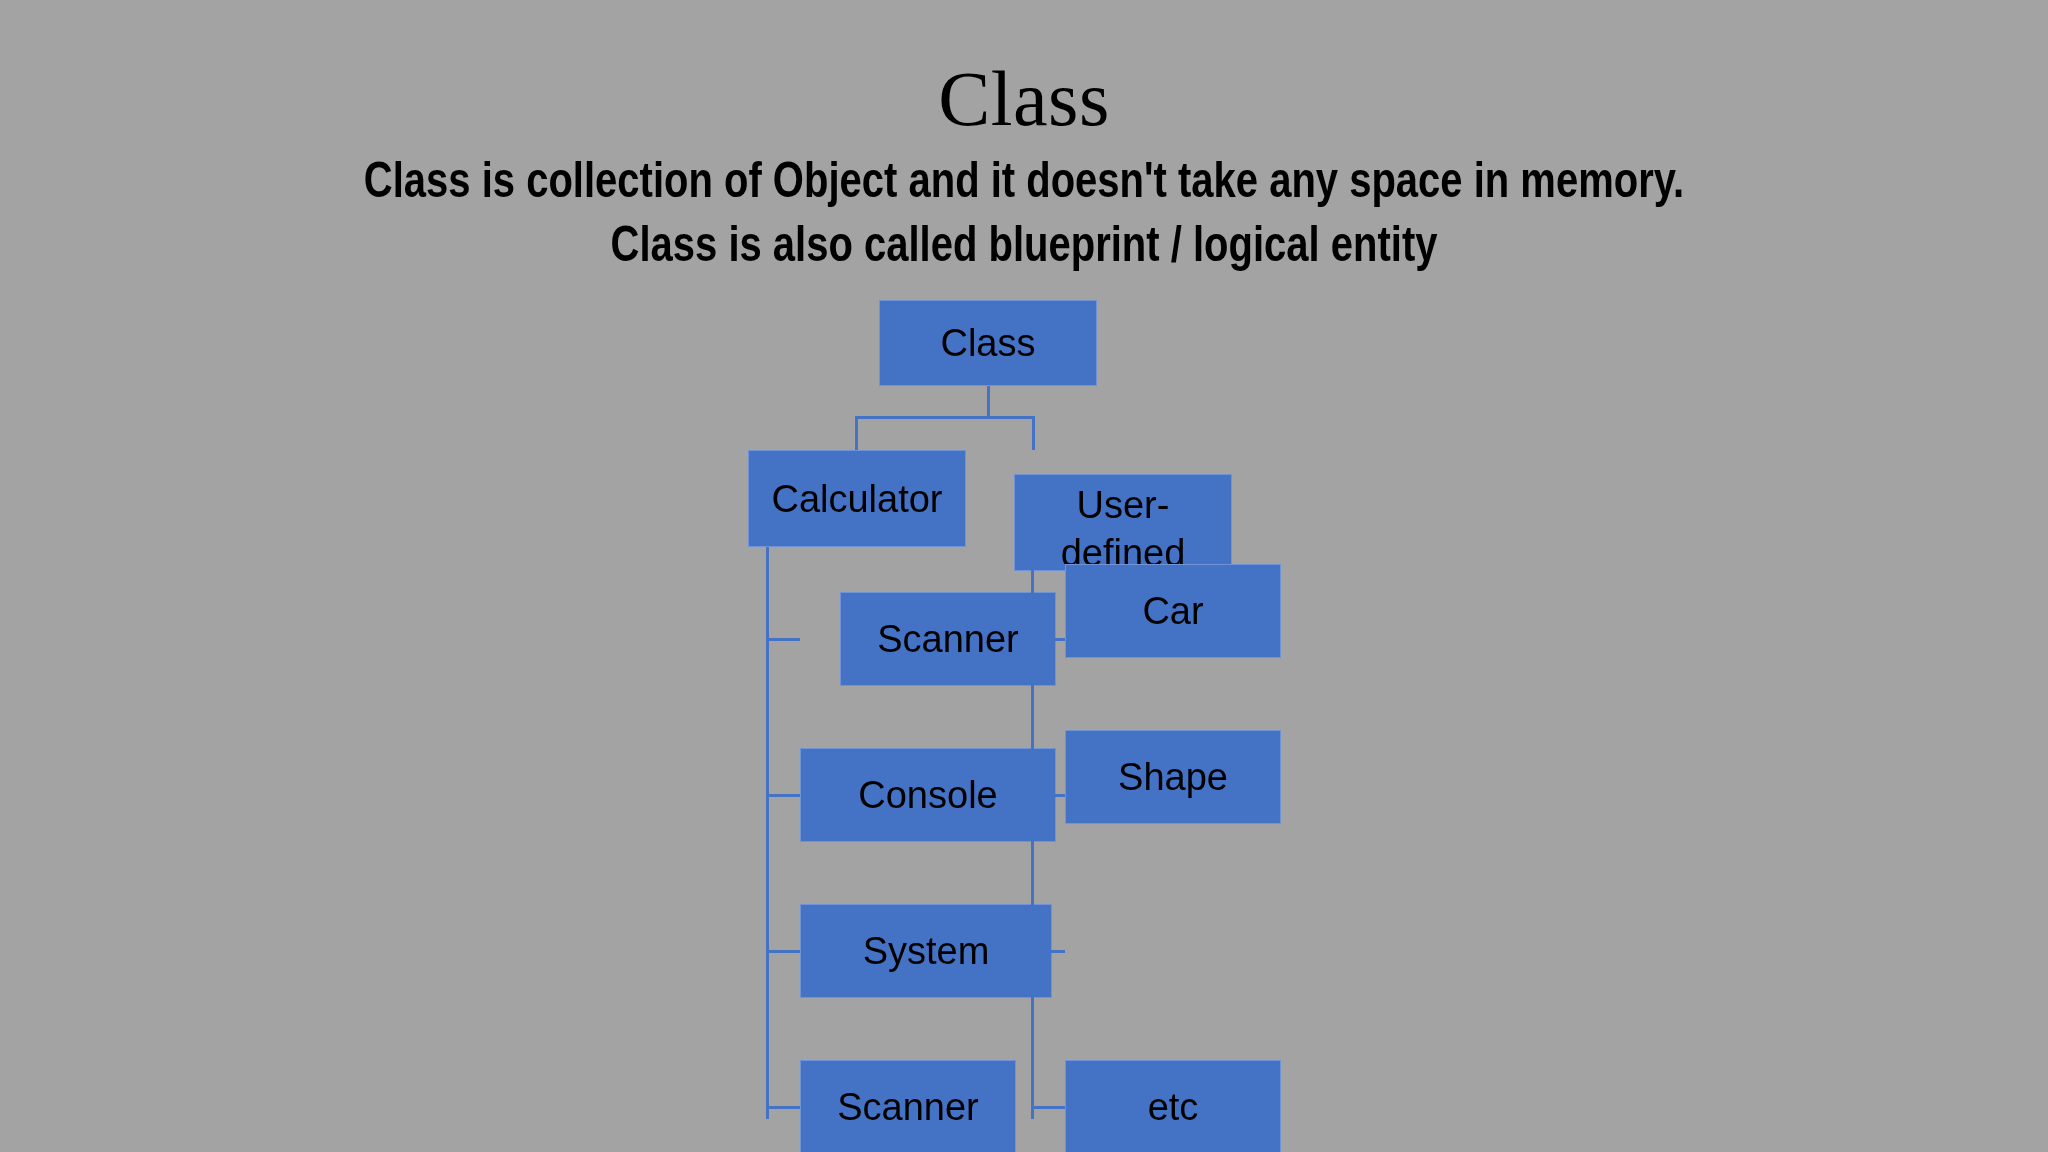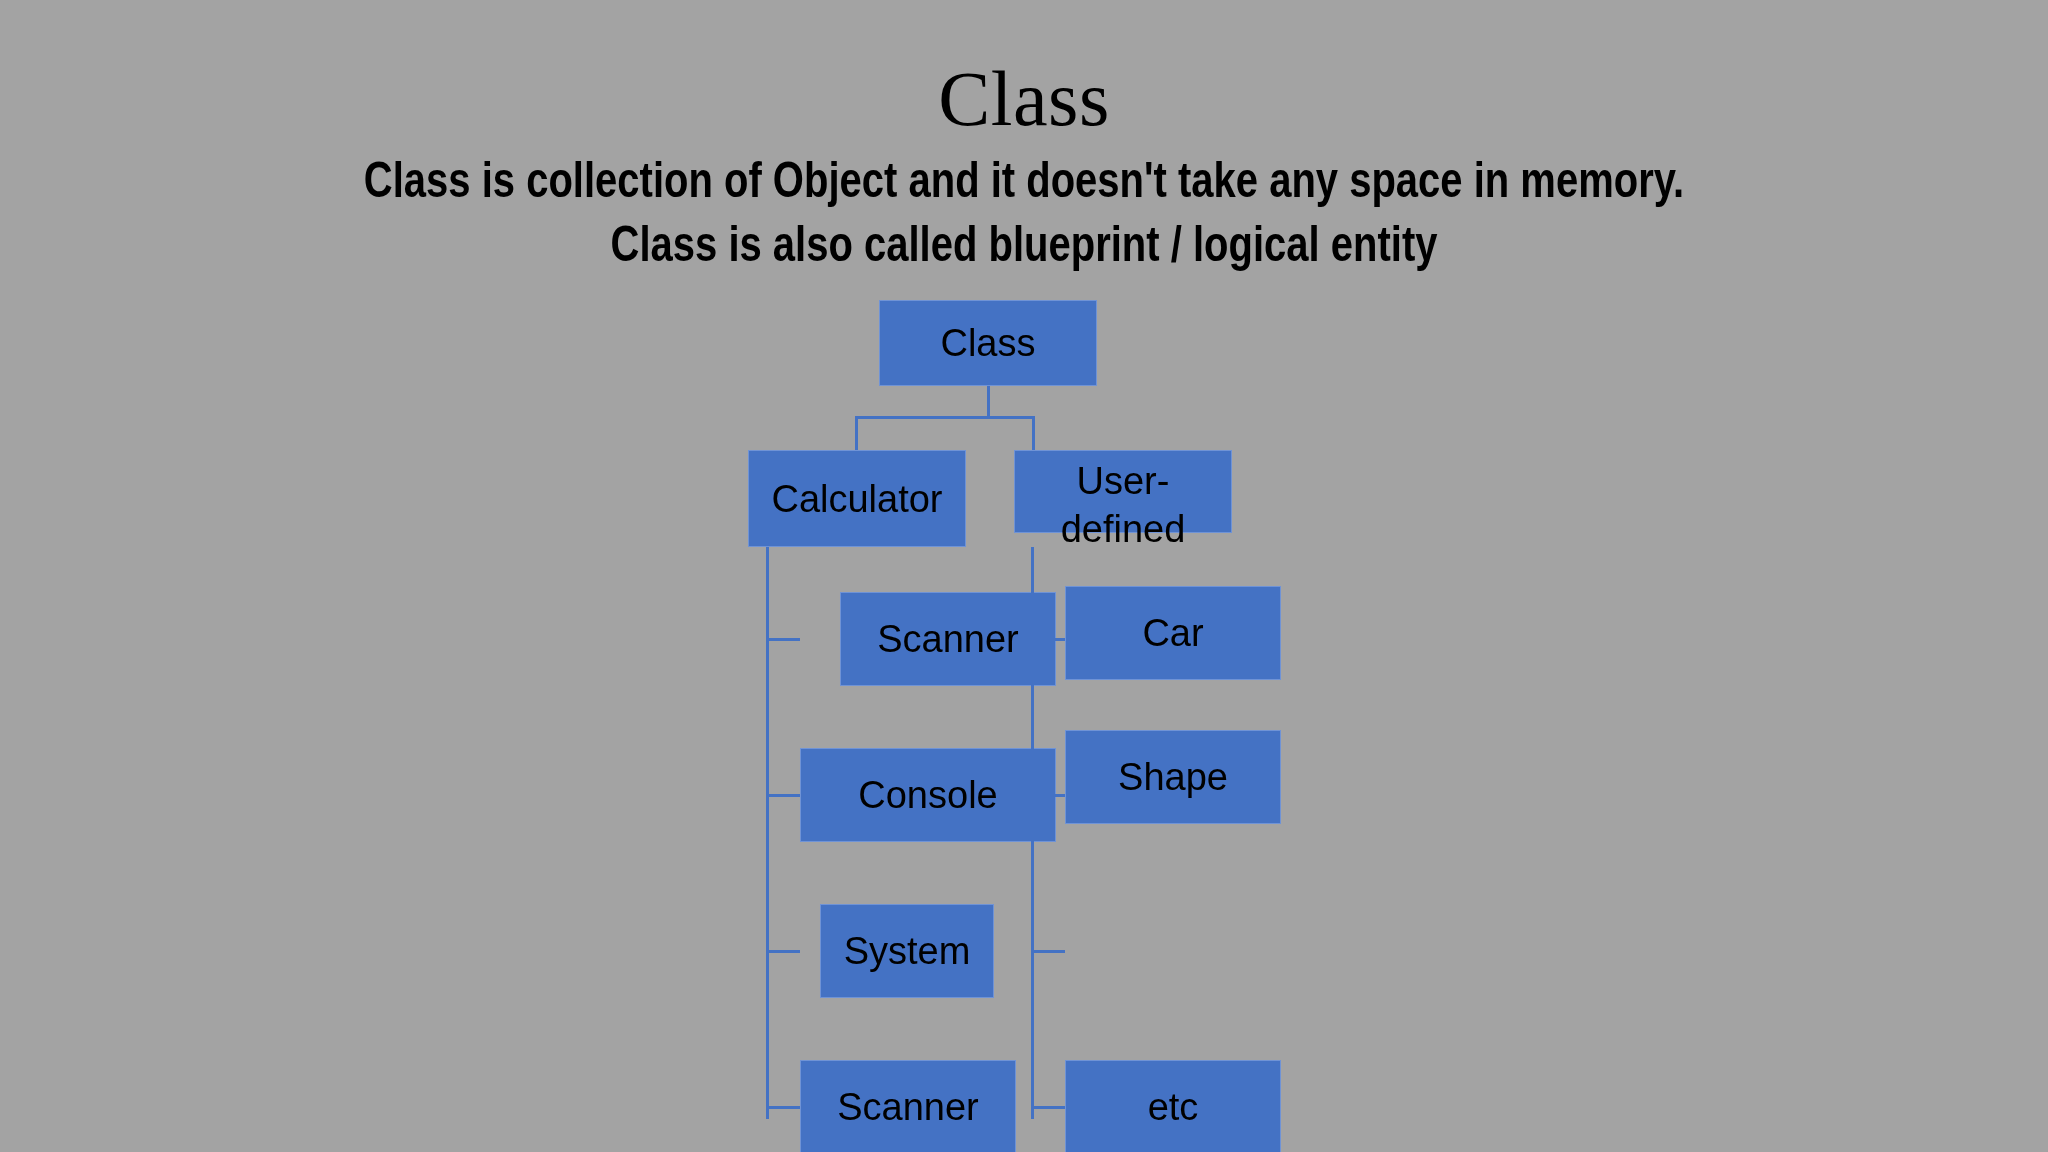--- a/index.html
+++ b/index.html
@@ -117,52 +117,52 @@
     <div class="line h" style="left:855px; top:416px; width:180px; height:3px;"></div>
 
     <div class="line v" style="left:855px; top:416px; width:3px; height:34px;"></div>
 
     <div class="line v" style="left:1032px; top:416px; width:3px; height:34px;"></div>
 
     <div class="node" style="left:748px; top:450px; width:218px; height:97px;">
       <span class="node-label">Calculator</span>
     </div>
 
-    <div class="node overflow" style="left:1014px; top:450px; width:218px; height:83px;">
+    <div class="node overflow" style="left:1014px; top:474px; width:218px; height:97px;">
       <span class="node-label">User-defined</span>
     </div>
 
     <div class="line v" style="left:766px; top:547px; width:3px; height:572px;"></div>
 
     <div class="line h" style="left:766px; top:638px; width:34px; height:3px;"></div>
     <div class="line h" style="left:766px; top:794px; width:34px; height:3px;"></div>
     <div class="line h" style="left:766px; top:950px; width:34px; height:3px;"></div>
     <div class="line h" style="left:766px; top:1106px; width:34px; height:3px;"></div>
 
     <div class="node" style="left:840px; top:592px; width:216px; height:94px;">
       <span class="node-label">Scanner</span>
     </div>
     <div class="node" style="left:800px; top:748px; width:256px; height:94px;">
       <span class="node-label">Console</span>
     </div>
-    <div class="node" style="left:800px; top:904px; width:174px; height:94px;margin-left:20px;">
+    <div class="node" style="left:800px; top:904px; width:252px; height:94px;">
       <span class="node-label">System</span>
     </div>
     <div class="node" style="left:800px; top:1060px; width:216px; height:94px;">
       <span class="node-label">Scanner</span>
     </div>
 
     <div class="line v" style="left:1031px; top:547px; width:3px; height:572px;"></div>
 
     <div class="line h" style="left:1031px; top:638px; width:34px; height:3px;"></div>
     <div class="line h" style="left:1031px; top:794px; width:34px; height:3px;"></div>
     <div class="line h" style="left:1031px; top:950px; width:34px; height:3px;"></div>
     <div class="line h" style="left:1031px; top:1106px; width:34px; height:3px;"></div>
 
-    <div class="node" style="left:1065px; top:586px; width:216px; height:94px;">
+    <div class="node" style="left:1065px; top:564px; width:216px; height:94px;">
       <span class="node-label">Car</span>
     </div>
     <div class="node" style="left:1065px; top:730px; width:216px; height:94px;">
       <span class="node-label">Shape</span>
     </div>
     <div class="node" style="left:1065px; top:1060px; width:216px; height:94px;">
       <span class="node-label">etc</span>
     </div>
 
   </div>

